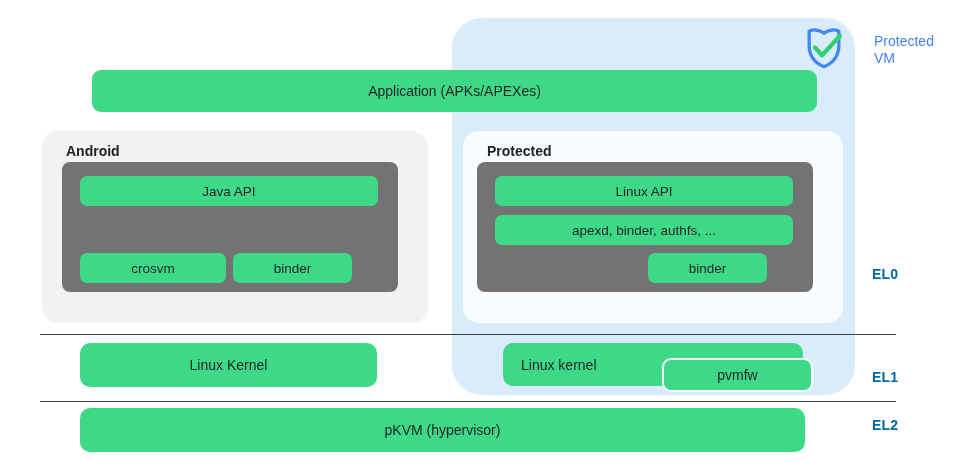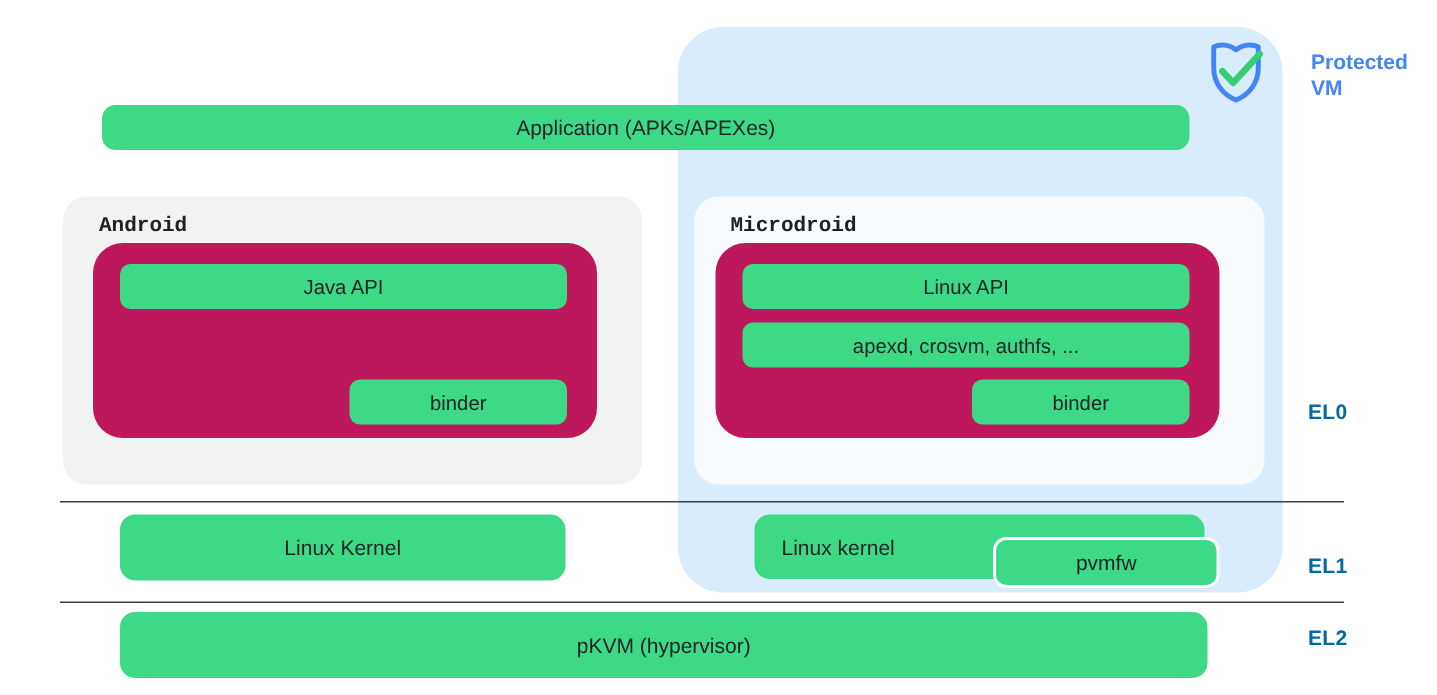--- a/index.html
+++ b/index.html
@@ -17,36 +17,36 @@
   }
   .pvm-bg{
     position:absolute;left:452px;top:18px;width:403px;height:377px;
     background:var(--blue-bg);border-radius:30px;z-index:0;
   }
   .green-bar{
     position:absolute;background:var(--green);border-radius:9px;
     display:flex;align-items:center;justify-content:center;
     font-size:14px;color:var(--bar-text);z-index:2;white-space:nowrap;
   }
-  .app-bar{left:68px;top:70px;width:725px;height:30px;}
+  .app-bar{left:92px;top:70px;width:725px;height:42px;}
   .group-box{position:absolute;top:131px;height:192px;border-radius:16px;z-index:1;}
   .android-box{left:42px;width:386px;background:var(--box-gray);}
   .microdroid-box{left:463px;width:380px;background:rgba(255,255,255,0.84);}
   .group-title{
-    position:absolute;left:24px;top:12px;font-weight:bold;font-size:14px;color:#202124;font-family:Liberation Mono, monospace;
+    position:absolute;left:24px;top:12px;font-weight:bold;font-size:14px;color:#202124;
   }
   .inner-box{
     position:absolute;left:20px;top:31px;width:336px;height:130px;
-    background:#be185d;border-radius:20px;
+    background:#737373;border-radius:8px;
   }
   .microdroid-box .inner-box{left:14px;}
   .sm{height:30px;font-size:13.5px;border-radius:7px;}
   .full{left:18px;width:298px;}
   .half-l{left:18px;width:146px;}
-  .half-r{left:171px;width:145px;}
+  .half-r{left:171px;width:119px;}
   .r1{top:14px}.r2{top:53px}.r3{top:91px}
   .divider{
     position:absolute;left:40px;width:856px;height:0;
     border-top:1.6px solid var(--divider);z-index:4;
   }
   .d1{top:334px}.d2{top:401px}
   .kernel-host{left:80px;top:343px;width:297px;height:44px;border-radius:10px;}
   .kernel-guest{
     left:503px;top:343px;width:300px;height:43px;border-radius:10px;
     justify-content:flex-start;padding-left:18px;box-sizing:border-box;
@@ -57,45 +57,46 @@
   }
   .pkvm-bar{left:80px;top:408px;width:725px;height:44px;border-radius:10px;}
   .el-label{
     position:absolute;left:872px;font-weight:bold;font-size:14px;
     color:#0369a1;z-index:5;letter-spacing:0.2px;
   }
   .el0{top:266px}.el1{top:369px}.el2{top:417px}
   .shield{position:absolute;left:801px;top:25px;width:46px;height:46px;z-index:5;}
   .pvm-label{
     position:absolute;left:874px;top:33px;width:80px;z-index:5;
-    color:var(--accent-blue);font-weight:bold;font-size:14px;line-height:17px;
+    color:var(--accent-blue);font-weight:normal;font-size:14px;line-height:17px;
   }
 </style>
 </head>
 <body>
 
 <div class="canvas">
 
   <div class="pvm-bg"></div>
 
   <div class="green-bar app-bar">Application (APKs/APEXes)</div>
 
   <div class="group-box android-box">
     <div class="group-title">Android</div>
     <div class="inner-box">
       <div class="green-bar sm full r1">Java API</div>
+      <div class="green-bar sm half-l r3">crosvm</div>
       <div class="green-bar sm half-r r3">binder</div>
     </div>
   </div>
 
   <div class="group-box microdroid-box">
-    <div class="group-title">Microdroid</div>
+    <div class="group-title">Protected</div>
     <div class="inner-box">
       <div class="green-bar sm full r1">Linux API</div>
-      <div class="green-bar sm full r2">apexd, crosvm, authfs, ...</div>
+      <div class="green-bar sm full r2">apexd, binder, authfs, ...</div>
       <div class="green-bar sm half-r r3">binder</div>
     </div>
   </div>
 
   <div class="divider d1"></div>
   <div class="divider d2"></div>
 
   <div class="green-bar kernel-host">Linux Kernel</div>
   <div class="green-bar kernel-guest">Linux kernel</div>
   <div class="green-bar pkvm-bar">pKVM (hypervisor)</div>

